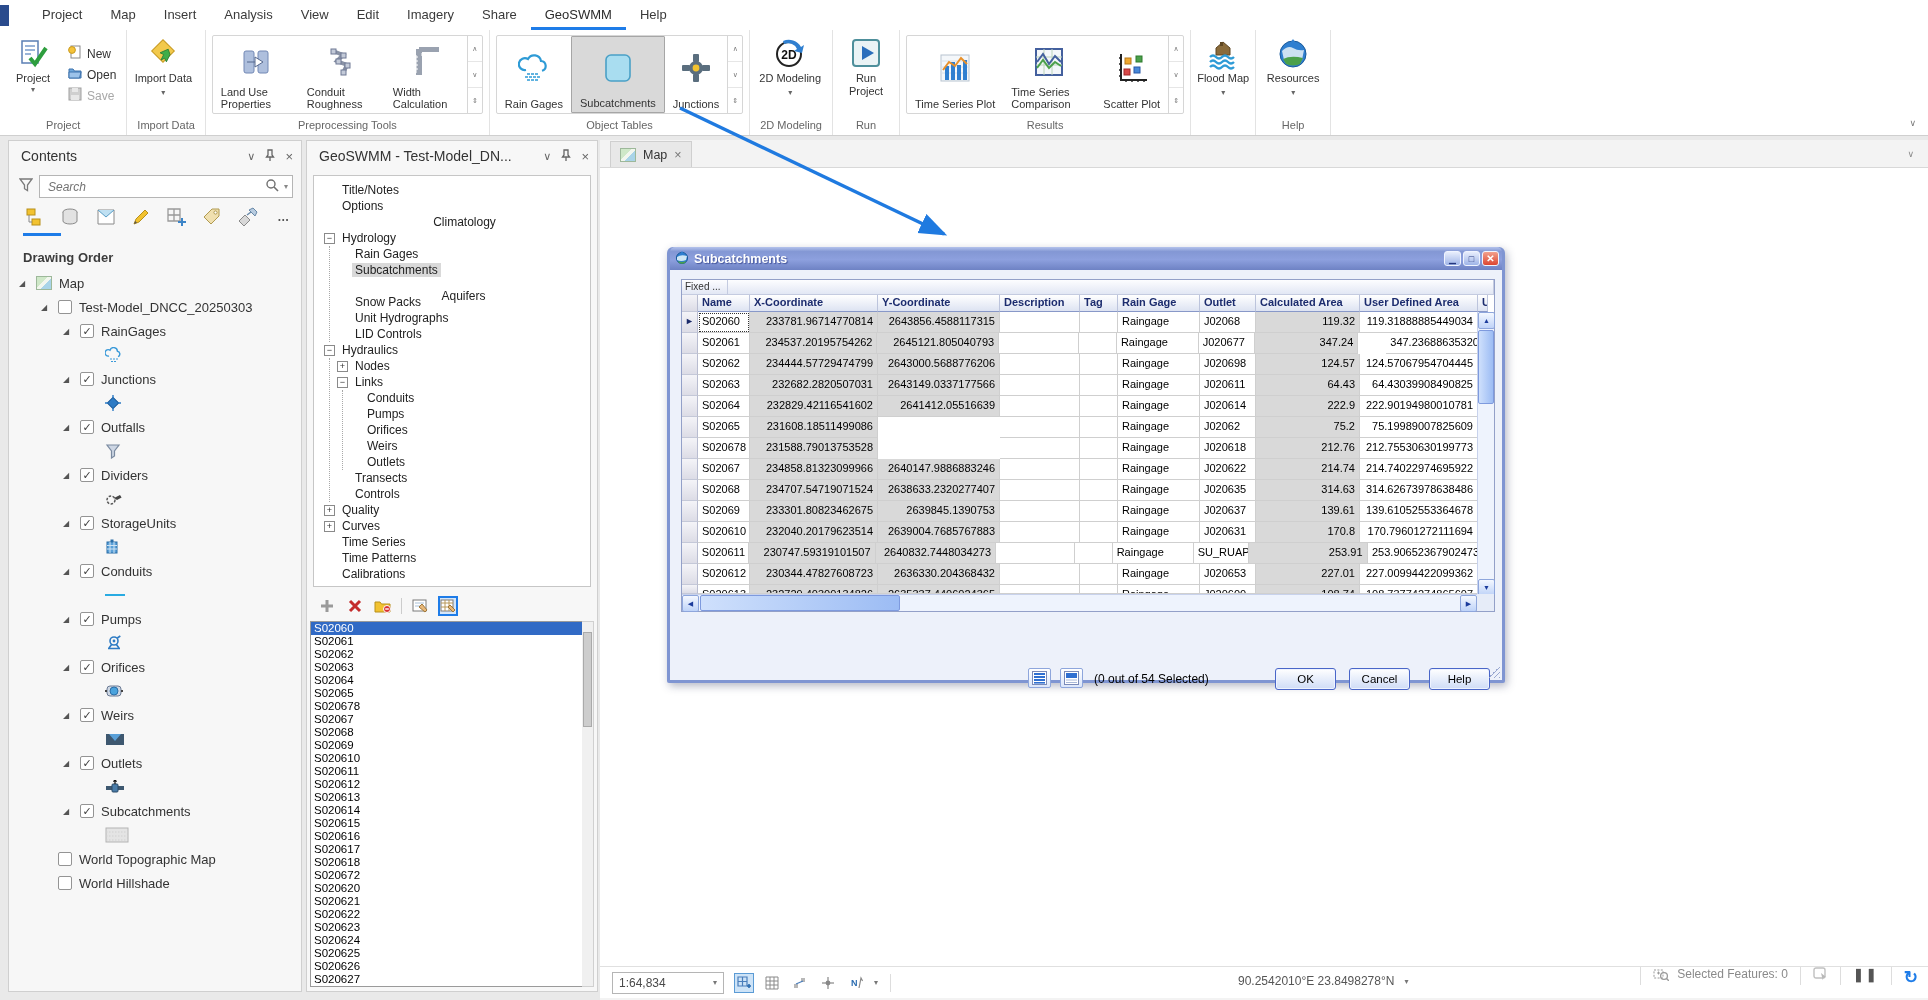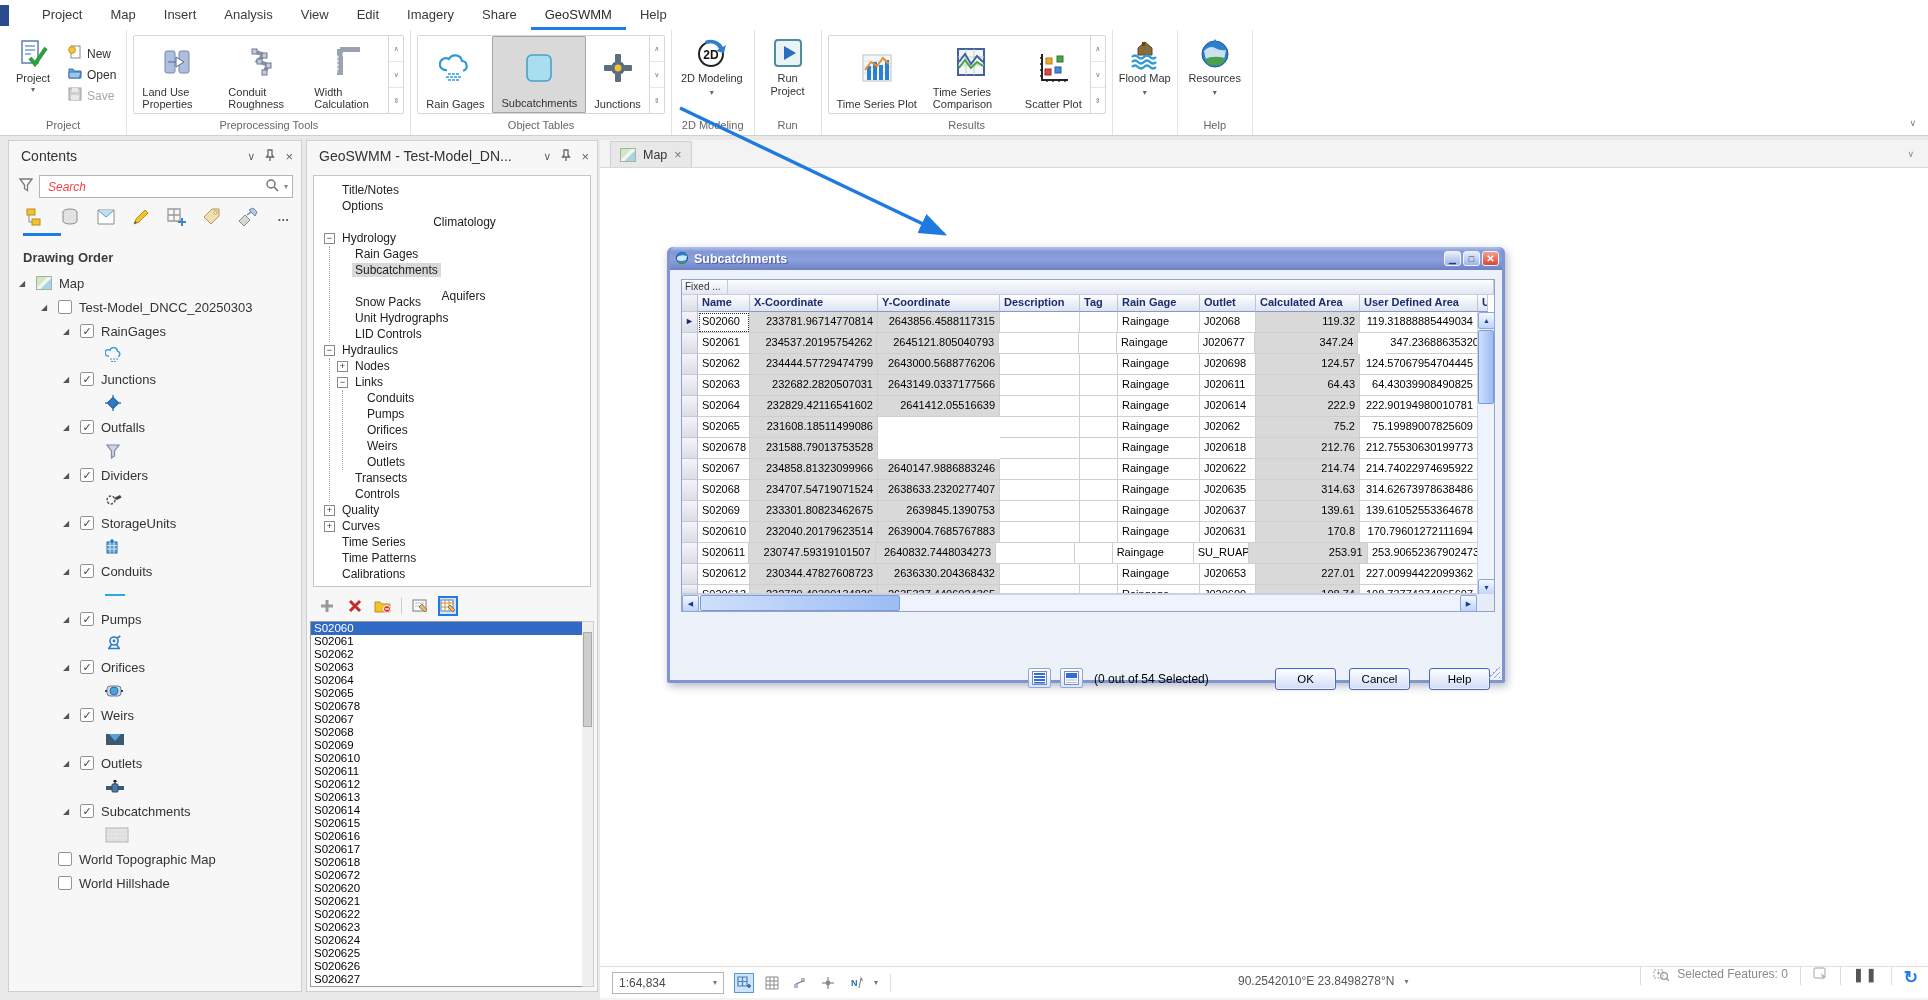--- a/index.html
+++ b/index.html
@@ -40,21 +40,21 @@
   #contents-panel { left:8px; width:294px; }
   #swmm-panel { left:306px; width:292px; }
   .panel-header { height:30px; display:flex; align-items:center; padding:0 8px 0 12px; }
   .panel-title { font-size:14px; color:#333; flex:1; white-space:nowrap; overflow:hidden; }
   .panel-hicons { display:flex; gap:10px; align-items:center; color:#666; }
   .panel-hicons span { font-size:11px; cursor:default; }
 
   
   #search-row { display:flex; align-items:center; margin:4px 8px 2px 10px; gap:6px; }
   #search-box { flex:1; height:23px; background:#fff; border:1px solid #b5b5b5; display:flex; align-items:center; padding:0 4px 0 8px; }
-  #search-box .ph { flex:1; font-style:italic; color:#ef4444; font-size:12px; }
+  #search-box .ph { flex:1; font-style:italic; color:#737373; font-size:12px; }
   
   #ctoolbar { display:flex; align-items:center; margin:7px 6px 0 14px; gap:13px; height:24px; }
   #ctoolbar .cticon { width:24px; height:22px; display:flex; align-items:center; justify-content:center; }
   #active-underline { margin:4px 0 0 14px; width:38px; height:3px; background:#1e7ce8; }
   #drawing-order { font-size:13px; color:#3c3c3c; margin:14px 0 6px 14px; font-weight:bold; }
 
   
   #layer-tree { margin-top:2px; }
   .layer-row { height:24px; display:flex; align-items:center; gap:7px; font-size:13px; color:#333; }
   .expander { width:10px; font-size:8px; color:#555; flex:none; }
@@ -200,20 +200,34 @@
                 <rect x="4" y="1" width="6" height="4" fill="#e8e8e8"></rect>
                 <rect x="3" y="8" width="8" height="5" fill="#e8e8e8"></rect>
               </svg></span>
           <span>Save</span>
         </div>
       </div>
     </div>
     <div class="rgroup-label">Project</div>
   </div>
 
+  <div class="rgroup">
+    <div class="rgroup-body">
+      <div class="bigbtn" style="width:64px">
+        <span class="ric">
+          <svg width="32" height="32" viewBox="0 0 32 32">
+              <rect x="8" y="6" width="16" height="16" transform="rotate(45 16 14)" fill="#f2c94c" stroke="#c89a20"></rect>
+              <path d="M28 18 l-9 4 4 2 -3 6 4-2 2 4 4-8 Z" fill="#3fae49" stroke="#2a7d33" transform="translate(-4 -4) scale(0.9)"></path>
+            </svg>
+        </span>
+        <span class="blabel"><span>Import Data</span> <span class="chev">▾</span></span>
+      </div>
+    </div>
+    <div class="rgroup-label">Import Data</div>
+  </div>
 
   <div class="rgroup">
     <div class="rgroup-body">
       <div class="boxed">
         <div class="boxbtn">
           <span class="ric">
             <svg width="30" height="30" viewBox="0 0 30 30">
                 <rect x="3" y="4" width="10" height="22" rx="2" fill="#aebfdd" stroke="#7288b4"></rect>
                 <rect x="17" y="4" width="10" height="22" rx="2" fill="#aebfdd" stroke="#7288b4"></rect>
                 <path d="M9 15 h8 v-5 l8 5 -8 5 v-5" fill="#fff" stroke="#55688e" transform="translate(-3 0)"></path>

